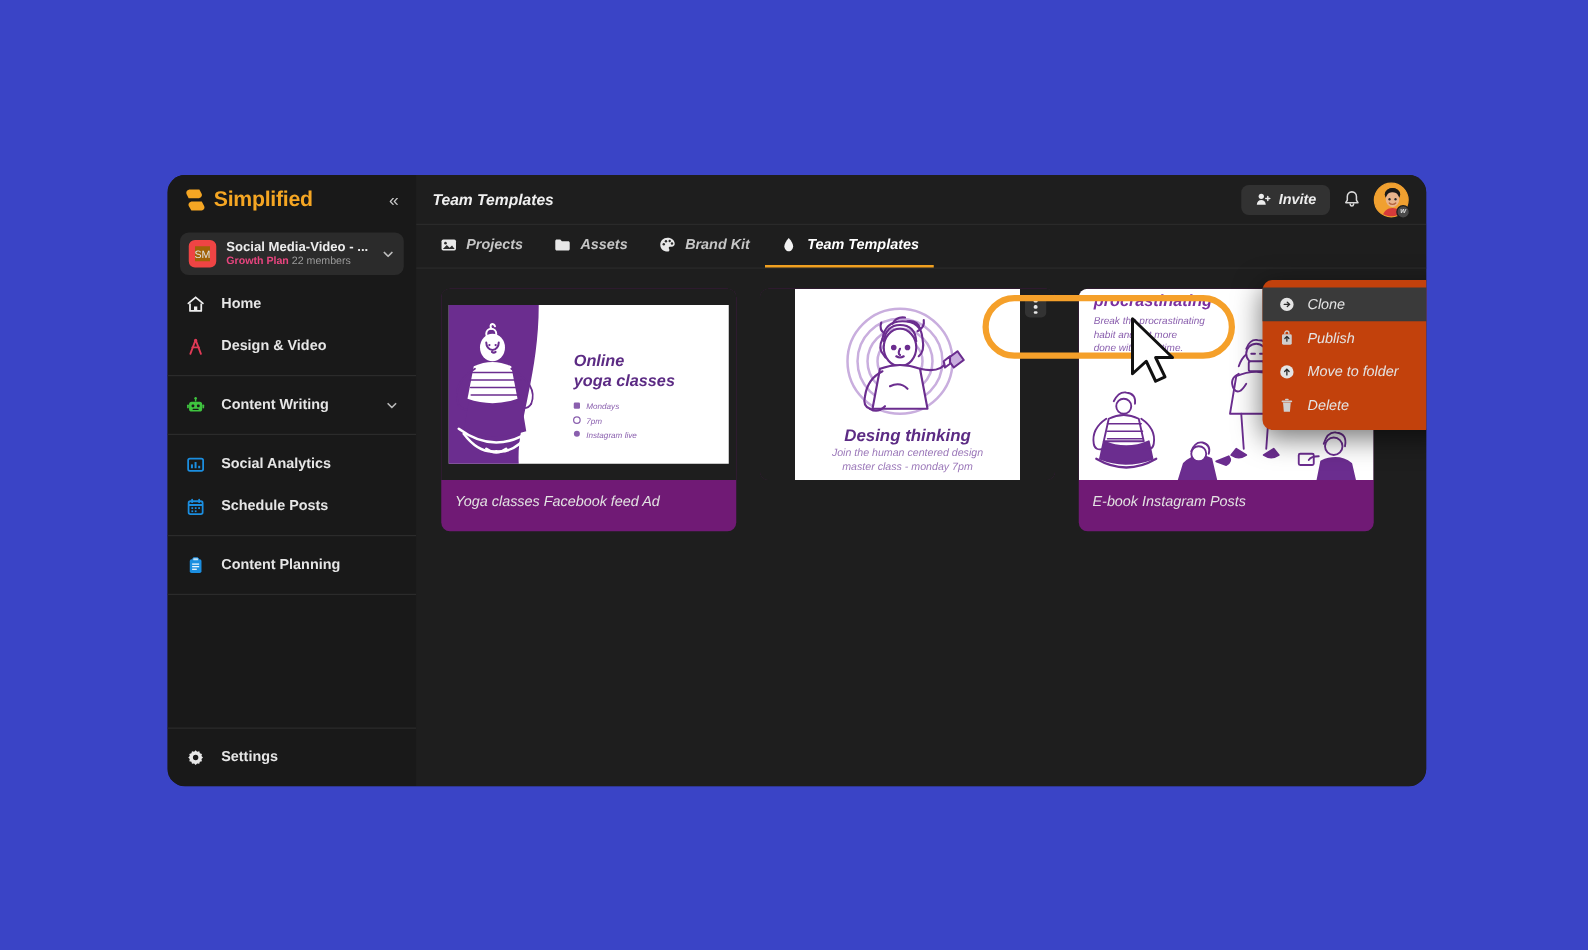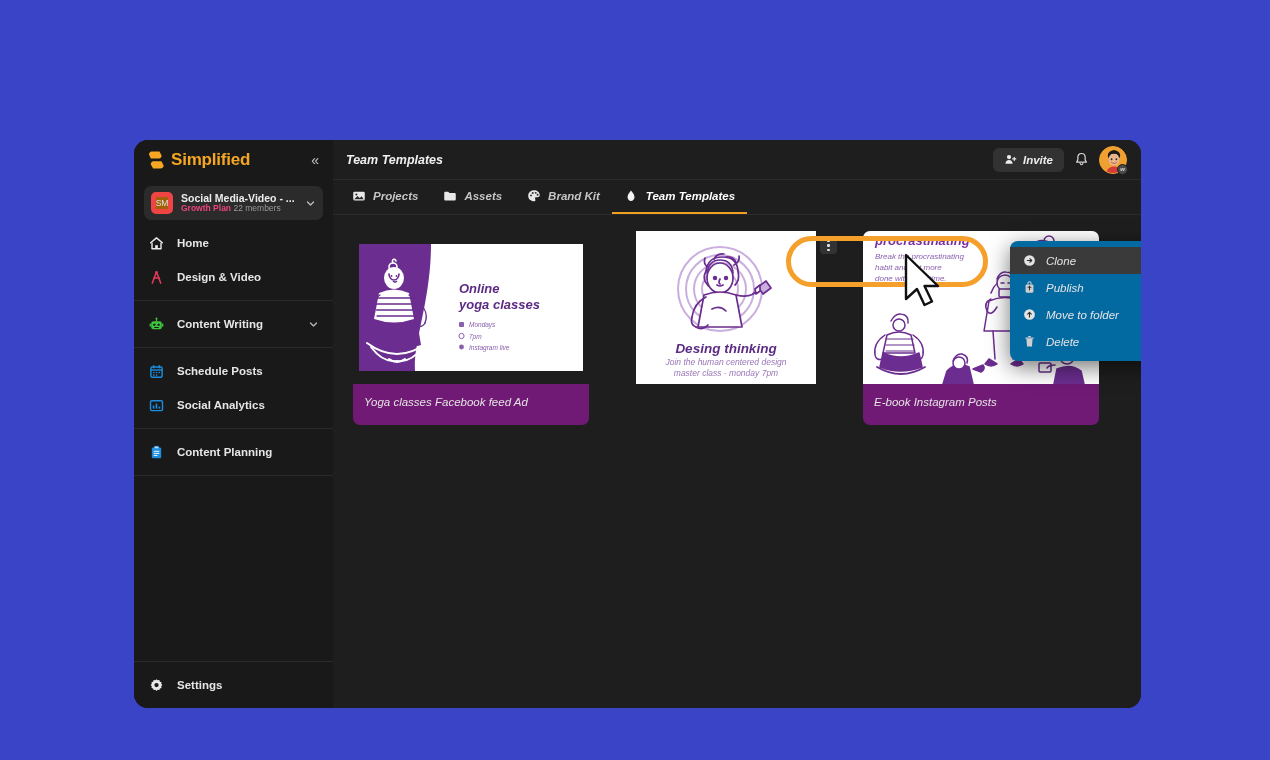--- a/index.html
+++ b/index.html
@@ -10,21 +10,21 @@
   }
   body {
     background: #3a44c6;
     position: relative;
   }
 
   
   #app-window {
     position: absolute;
     left: 134px; top: 140px;
-    width: 1007px; height: 568px;
+    width: 1007px; height: 489px;
     background: #1e1e1e;
     border-radius: 14px;
     overflow: hidden;
     display: flex;
   }
 
   
   #sidebar {
     width: 199px; height: 100%;
     background: #191919;
@@ -189,23 +189,23 @@
     background: #333;
     display: flex; flex-direction: column; align-items: center; justify-content: center;
     gap: 2px;
     cursor: pointer; z-index: 4;
   }
   .kebab i { width: 2.5px; height: 2.5px; border-radius: 50%; background: #e8e8e8; display:block; }
 
   
   #ctx-menu {
     position: absolute;
-    left: 677px; top: 101px;
+    left: 677px; top: 84px;
     width: 153px;
-    background: #0369a1;
+    background: #c2410c;
     border-radius: 8px;
     padding: 6px 0;
     box-shadow: 0 6px 22px rgba(0,0,0,.55);
     z-index: 30;
   }
   .ctx-item {
     height: 27px;
     display: flex; align-items: center;
     gap: 10px;
     padding: 0 13px;
@@ -309,42 +309,42 @@
           <path d="M2.5 4 L5.5 7 L8.5 4" stroke="#b5b5b5" stroke-width="1.4" fill="none" stroke-linecap="round" stroke-linejoin="round"></path>
         </svg>
       </div>
     </div>
     <div class="nav-sep"></div>
 
     <div class="nav-group">
       <div class="nav-item">
         <span class="nav-ico">
           <svg width="15" height="15" viewBox="0 0 16 16">
+              <rect x="1.6" y="3" width="12.8" height="10.5" rx="1.5" fill="none" stroke="#1b8ee0" stroke-width="1.5"></rect>
+              <rect x="4" y="8" width="1.7" height="3.3" fill="#1b8ee0"></rect>
+              <rect x="7.1" y="6" width="1.7" height="5.3" fill="#1b8ee0"></rect>
+              <rect x="10.2" y="9.2" width="1.7" height="2.1" fill="#1b8ee0"></rect>
+            </svg>
+        </span>
+        <span class="nav-lbl">Social Analytics</span>
+      </div>
+      <div class="nav-item">
+        <span class="nav-ico">
+          <svg width="15" height="15" viewBox="0 0 16 16">
               <rect x="2" y="3.2" width="12" height="11" rx="1.6" fill="none" stroke="#1b8ee0" stroke-width="1.5"></rect>
               <path d="M2 6.4 H14" stroke="#1b8ee0" stroke-width="1.5"></path>
               <path d="M5 1.8 V4 M11 1.8 V4" stroke="#1b8ee0" stroke-width="1.5" stroke-linecap="round"></path>
               <rect x="4.4" y="8.3" width="1.5" height="1.5" fill="#1b8ee0"></rect>
               <rect x="7.3" y="8.3" width="1.5" height="1.5" fill="#1b8ee0"></rect>
               <rect x="10.2" y="8.3" width="1.5" height="1.5" fill="#1b8ee0"></rect>
               <rect x="4.4" y="11" width="1.5" height="1.5" fill="#1b8ee0"></rect>
               <rect x="7.3" y="11" width="1.5" height="1.5" fill="#1b8ee0"></rect>
             </svg>
         </span>
         <span class="nav-lbl">Schedule Posts</span>
-      </div>
-      <div class="nav-item">
-        <span class="nav-ico">
-          <svg width="15" height="15" viewBox="0 0 16 16">
-              <rect x="1.6" y="3" width="12.8" height="10.5" rx="1.5" fill="none" stroke="#1b8ee0" stroke-width="1.5"></rect>
-              <rect x="4" y="8" width="1.7" height="3.3" fill="#1b8ee0"></rect>
-              <rect x="7.1" y="6" width="1.7" height="5.3" fill="#1b8ee0"></rect>
-              <rect x="10.2" y="9.2" width="1.7" height="2.1" fill="#1b8ee0"></rect>
-            </svg>
-        </span>
-        <span class="nav-lbl">Social Analytics</span>
       </div>
     </div>
     <div class="nav-sep"></div>
 
     <div class="nav-group">
       <div class="nav-item">
         <span class="nav-ico">
           <svg width="15" height="15" viewBox="0 0 16 16">
               <rect x="3" y="2.6" width="10" height="11.6" rx="1.5" fill="#1b8ee0"></rect>
               <rect x="5.6" y="1.3" width="4.8" height="2.6" rx="0.9" fill="#bfe3fa" stroke="#1b8ee0" stroke-width="0.8"></rect>

